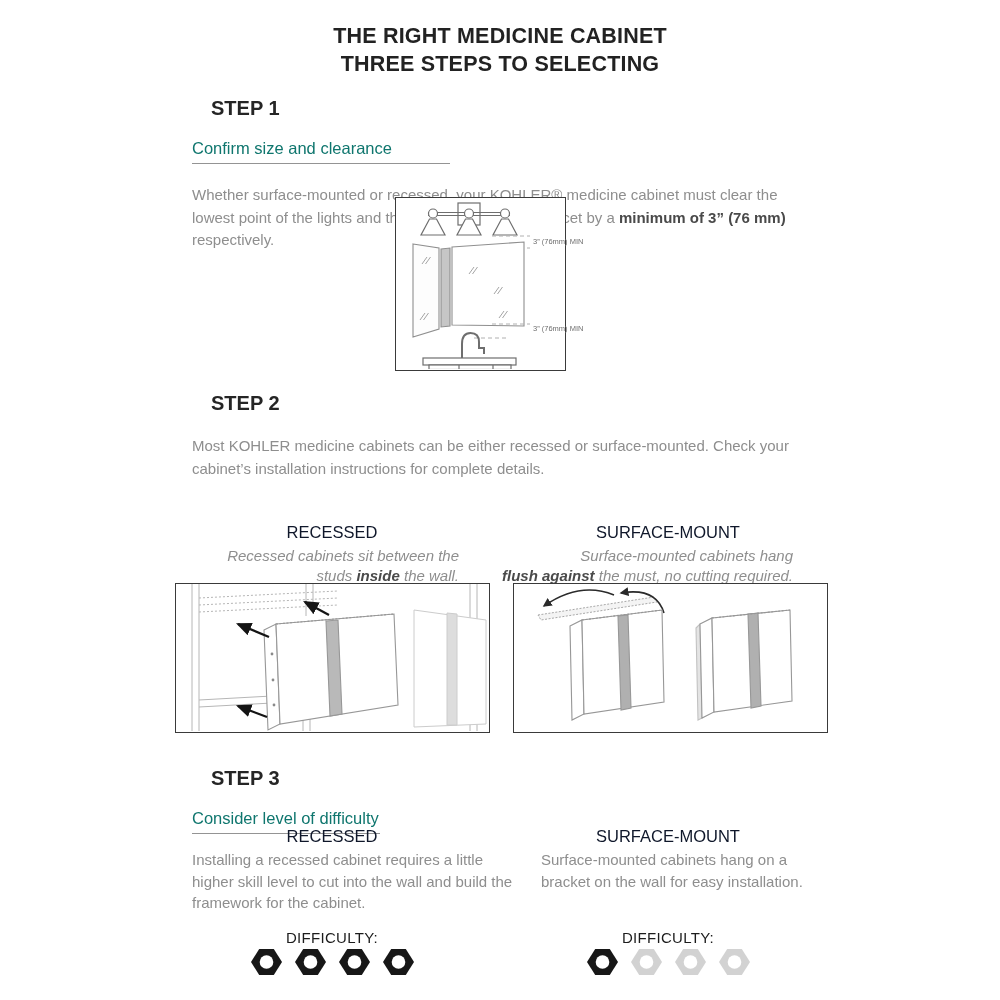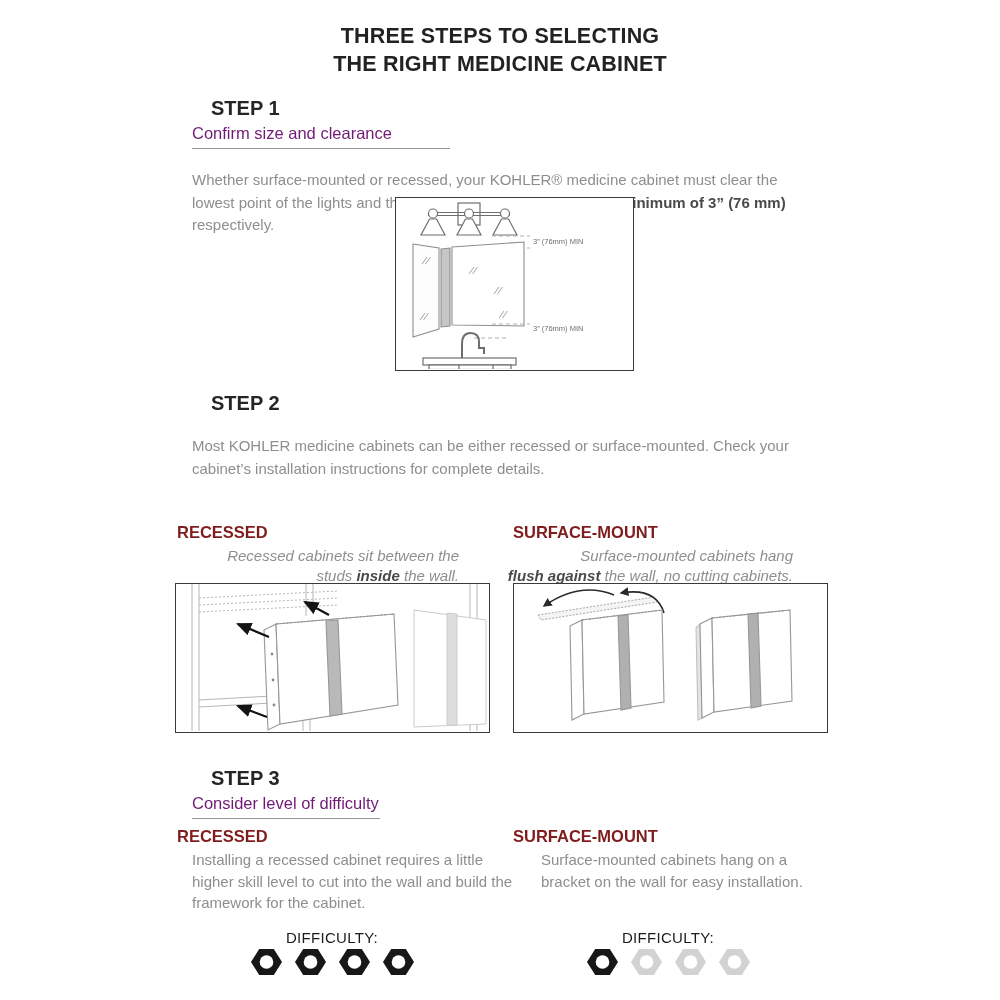--- a/index.html
+++ b/index.html
@@ -4,52 +4,52 @@
 <style>
   html,body{margin:0;padding:0;background:#ffffff;}
   #page{
     position:relative;width:1000px;height:1000px;background:#ffffff;
     font-family:"Liberation Sans","DejaVu Sans",sans-serif;overflow:hidden;
   }
   .abs{position:absolute;}
   #title{top:22px;left:0;width:1000px;text-align:center;
     font-size:21.5px;font-weight:bold;color:#222222;line-height:28px;letter-spacing:.2px;}
   .step-label{font-size:20px;font-weight:bold;color:#252525;line-height:24px;margin-left:19px;}
-  .step-heading{display:inline-block;font-size:16.5px;color:#701a75;line-height:20px;
-    border-bottom:1px solid #949494;padding-bottom:5px;margin-top:3px;}
+  .step-heading{display:inline-block;font-size:16.5px;color:#0f766e;line-height:20px;
+    border-bottom:1px solid #949494;padding-bottom:5px;margin-top:18px;}
   .u1{min-width:258px;} .u2{min-width:346px;} .u3{min-width:188px;}
   .body-text{font-size:15px;color:#8e8e8e;line-height:22.5px;margin:20px 0 0 0;}
   .b{font-weight:bold;color:#4a4a4a;}
-  .col-title{font-size:16.5px;font-weight:bold;color:#7f1d1d;text-align:left;}
+  .col-title{font-size:16.5px;font-weight:normal;color:#0f172a;text-align:center;}
   .col-desc{font-size:15px;color:#8e8e8e;line-height:19.5px;text-align:right;font-style:italic;}
   .col-para{font-size:15px;color:#8e8e8e;line-height:21.5px;}
   .frame{border:1.5px solid #3a3a3a;background:#ffffff;box-sizing:border-box;}
   .diff-label{font-size:15px;font-weight:normal;color:#1c1c1c;text-align:center;letter-spacing:.3px;}
   .nut-row{display:flex;justify-content:center;gap:11px;}
   .nut{display:inline-block;width:33px;height:30px;}
   svg{display:block;}
   .diag-label{font-size:7.5px;fill:#6f6f6f;font-family:"Liberation Sans",sans-serif;}
 </style>
 </head>
 <body>
 
 <div id="page">
 
   <div id="title" class="abs">
+    <div>THE RIGHT MEDICINE CABINET</div>
     <div>THREE STEPS TO SELECTING</div>
-    <div>THE RIGHT MEDICINE CABINET</div>
   </div>
 
   <div class="abs" style="left:192px;top:96px;width:632px;">
     <div class="step-label">STEP 1</div>
     <div class="step-heading u1">Confirm size and clearance</div>
     <p class="body-text" style="width:632px;"><span>Whether surface-mounted or recessed, your KOHLER® medicine cabinet must clear the lowest point of the lights and the highest point of the faucet by a </span><span class="b">minimum of 3” (76 mm)</span><span> respectively.</span></p>
   </div>
 
-  <div class="abs frame" style="left:395px;top:197px;width:239px;height:174px;">
+  <div class="abs frame" style="left:395px;top:197px;width:171px;height:174px;">
     <svg viewBox="0 0 200 171" width="200" height="171">
 
       <g stroke="#6e6e6e" fill="#ffffff" stroke-width="1.2">
         <rect x="62" y="5" width="22" height="22"></rect>
         <line x1="32" y1="14.5" x2="114" y2="14.5"></line>
         <line x1="32" y1="17.5" x2="114" y2="17.5"></line>
         <circle cx="37" cy="15.5" r="4.5"></circle>
         <circle cx="73" cy="15.5" r="4.5"></circle>
         <circle cx="109" cy="15.5" r="4.5"></circle>
         <polygon points="33.5,21 40.5,21 49,37 25,37"></polygon>
@@ -96,21 +96,21 @@
 
   <div class="abs" style="left:192px;top:391px;width:640px;">
     <div class="step-label">STEP 2</div>
     <p class="body-text" style="width:600px;">Most KOHLER medicine cabinets can be either recessed or surface-mounted. Check your cabinet’s installation instructions for complete details.</p>
   </div>
 
   <div class="abs col-title" style="left:177px;top:523px;width:310px;">RECESSED</div>
   <div class="abs col-desc" style="left:207px;top:546px;width:252px;"><span>Recessed cabinets sit between the studs </span><span class="b">inside</span><span> the wall.</span></div>
 
   <div class="abs col-title" style="left:513px;top:523px;width:310px;">SURFACE-MOUNT</div>
-  <div class="abs col-desc" style="left:483px;top:546px;width:310px;"><span>Surface-mounted cabinets hang</span><br><span class="b">flush against</span><span> the wall, no cutting cabinets.</span></div>
+  <div class="abs col-desc" style="left:483px;top:546px;width:310px;"><span>Surface-mounted cabinets hang</span><br><span class="b">flush against</span><span> the must, no cutting required.</span></div>
 
   <div class="abs frame" style="left:175px;top:583px;width:315px;height:150px;">
     <svg viewBox="0 0 312 147" width="312" height="147">
       <defs>
         <marker id="ah1" markerWidth="8" markerHeight="8" refX="6" refY="3" orient="auto">
           <path d="M0,0 L7,3 L0,6 Z" fill="#141414"></path>
         </marker>
       </defs>
       <g stroke="#b6b6b6" fill="none" stroke-width="1">
         <line x1="16" y1="0" x2="16" y2="147"></line>

